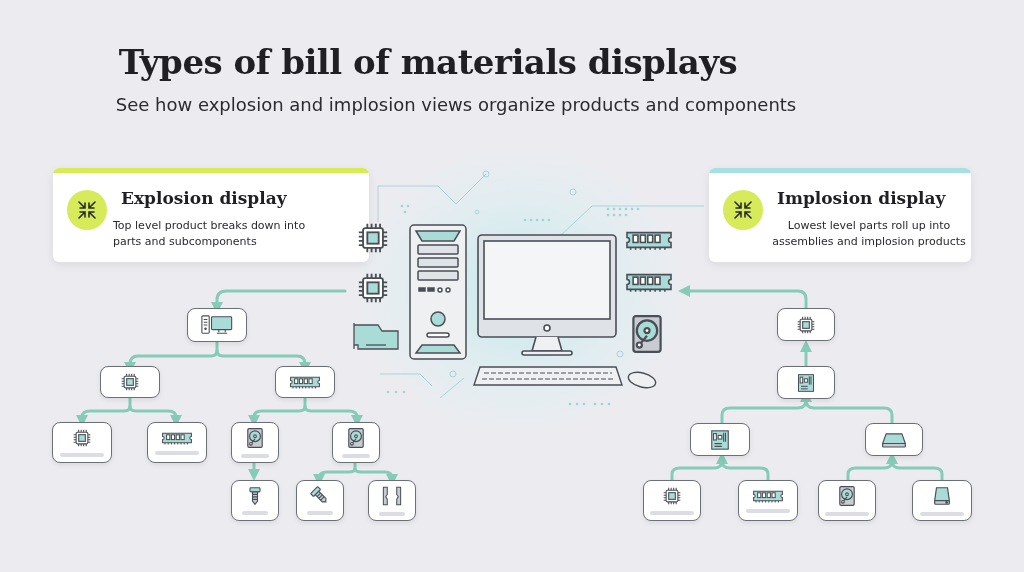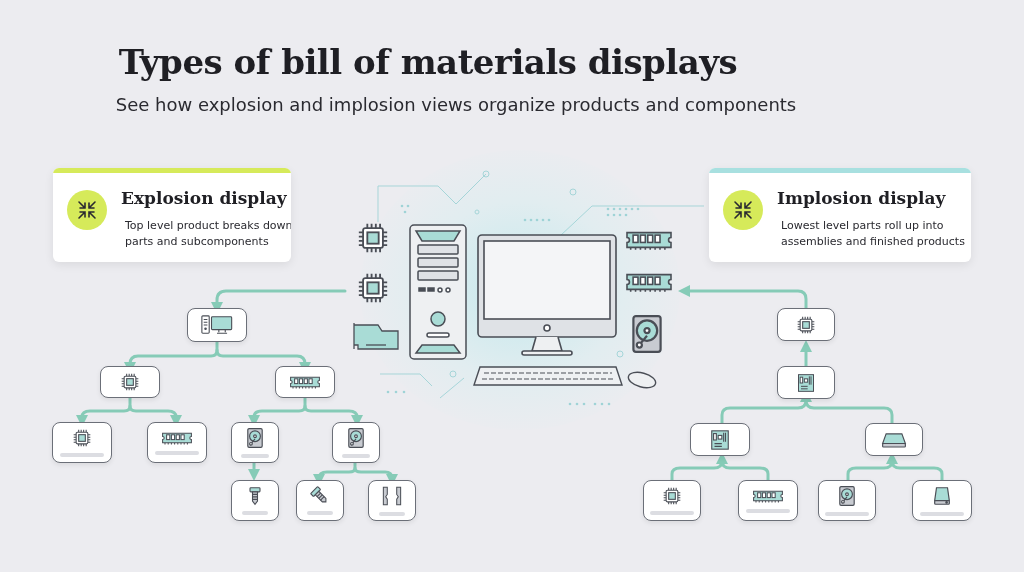--- a/index.html
+++ b/index.html
@@ -4,21 +4,21 @@
 <style>
   html,body{margin:0;padding:0;}
   body{width:1024px;height:572px;background:#ececf0;position:relative;overflow:hidden;font-family:"Liberation Sans",sans-serif;}
   .bg-glow{position:absolute;left:360px;top:150px;width:320px;height:280px;border-radius:50%;background:radial-gradient(ellipse at center, rgba(190,232,236,0.85) 0%, rgba(215,238,240,0.5) 45%, rgba(236,236,240,0) 75%);}
   .title{position:absolute;left:0;width:856px;top:42px;text-align:center;font-family:"DejaVu Serif",serif;font-weight:bold;font-size:34px;color:#1f1f24;letter-spacing:-0.5px;}
   .subtitle{position:absolute;left:0;width:912px;top:94px;text-align:center;font-family:"DejaVu Sans",sans-serif;font-size:18px;color:#2a2a30;}
   .card{position:absolute;background:#fff;border-radius:6px;box-shadow:0 3px 10px rgba(0,0,0,0.08);overflow:hidden;}
   .card .bar{position:absolute;left:0;top:0;right:0;height:5px;}
   .card .badge{position:absolute;left:14px;top:22px;width:40px;height:40px;border-radius:50%;background:#d6ea5a;display:flex;align-items:center;justify-content:center;}
   .card h2{position:absolute;left:68px;top:20px;margin:0;font-family:"DejaVu Serif",serif;font-weight:bold;font-size:17px;color:#1f1f24;white-space:nowrap;}
-  .card p{position:absolute;left:72px;top:50px;margin:0;font-family:"DejaVu Sans",sans-serif;font-size:11px;line-height:16px;color:#2a2a30;width:200px;}
+  .card p{position:absolute;left:60px;top:50px;margin:0;font-family:"DejaVu Sans",sans-serif;font-size:11px;line-height:16px;color:#2a2a30;width:200px;}
   .node{position:absolute;background:#fff;border:1.5px solid #6b6f78;border-radius:8px;box-shadow:0 2px 5px rgba(0,0,0,0.08);display:flex;flex-direction:column;align-items:center;justify-content:center;box-sizing:border-box;}
   .node .ph{width:44px;height:4px;border-radius:2px;background:#dcdde2;margin-top:5px;}
   svg.lines{position:absolute;left:0;top:0;}
 </style>
 </head>
 <body>
 
 <svg width="0" height="0" style="position:absolute">
   <defs>
     <symbol id="i-chip" viewBox="0 0 24 24">
@@ -175,40 +175,40 @@
       <circle cx="404" cy="392" r="1.3"></circle>
     <circle cx="570" cy="404" r="1.3"></circle>
       <circle cx="577" cy="404" r="1.3"></circle>
       <circle cx="584" cy="404" r="1.3"></circle>
       <circle cx="595" cy="404" r="1.3"></circle>
       <circle cx="602" cy="404" r="1.3"></circle>
       <circle cx="609" cy="404" r="1.3"></circle>
   </g>
 </svg>
 
-<div class="card" style="left:53px;top:168px;width:238px;height:94px;">
+<div class="card" style="left:53px;top:168px;width:316px;height:94px;">
   <div class="bar" style="background:#d6ea5a;"></div>
   <div class="badge">
     <svg width="24" height="24">
         <use href="#i-converge"></use>
       </svg>
   </div>
   <h2>Explosion display</h2>
   <p>Top level product breaks down into parts and subcomponents</p>
 </div>
 
-<div class="card" style="left:709px;top:168px;width:262px;height:94px;">
+<div class="card" style="left:709px;top:168px;width:262px;height:94px;text-align:center;">
   <div class="bar" style="background:#a8e0e0;"></div>
   <div class="badge">
     <svg width="24" height="24">
         <use href="#i-converge"></use>
       </svg>
   </div>
   <h2>Implosion display</h2>
-  <p>Lowest level parts roll up into assemblies and finished products</p>
+  <p>Lowest level parts roll up into assemblies and implosion products</p>
 </div>
 
 <svg style="position:absolute;left:350px;top:215px;" width="330" height="180" viewBox="0 0 330 180">
   <g>
       <use href="#i-chip" x="6" y="6" width="34" height="34"></use>
     </g>
   <g>
       <use href="#i-chip" x="6" y="56" width="34" height="34"></use>
     </g>
   <g stroke="#4a4e56" stroke-width="1.3">

